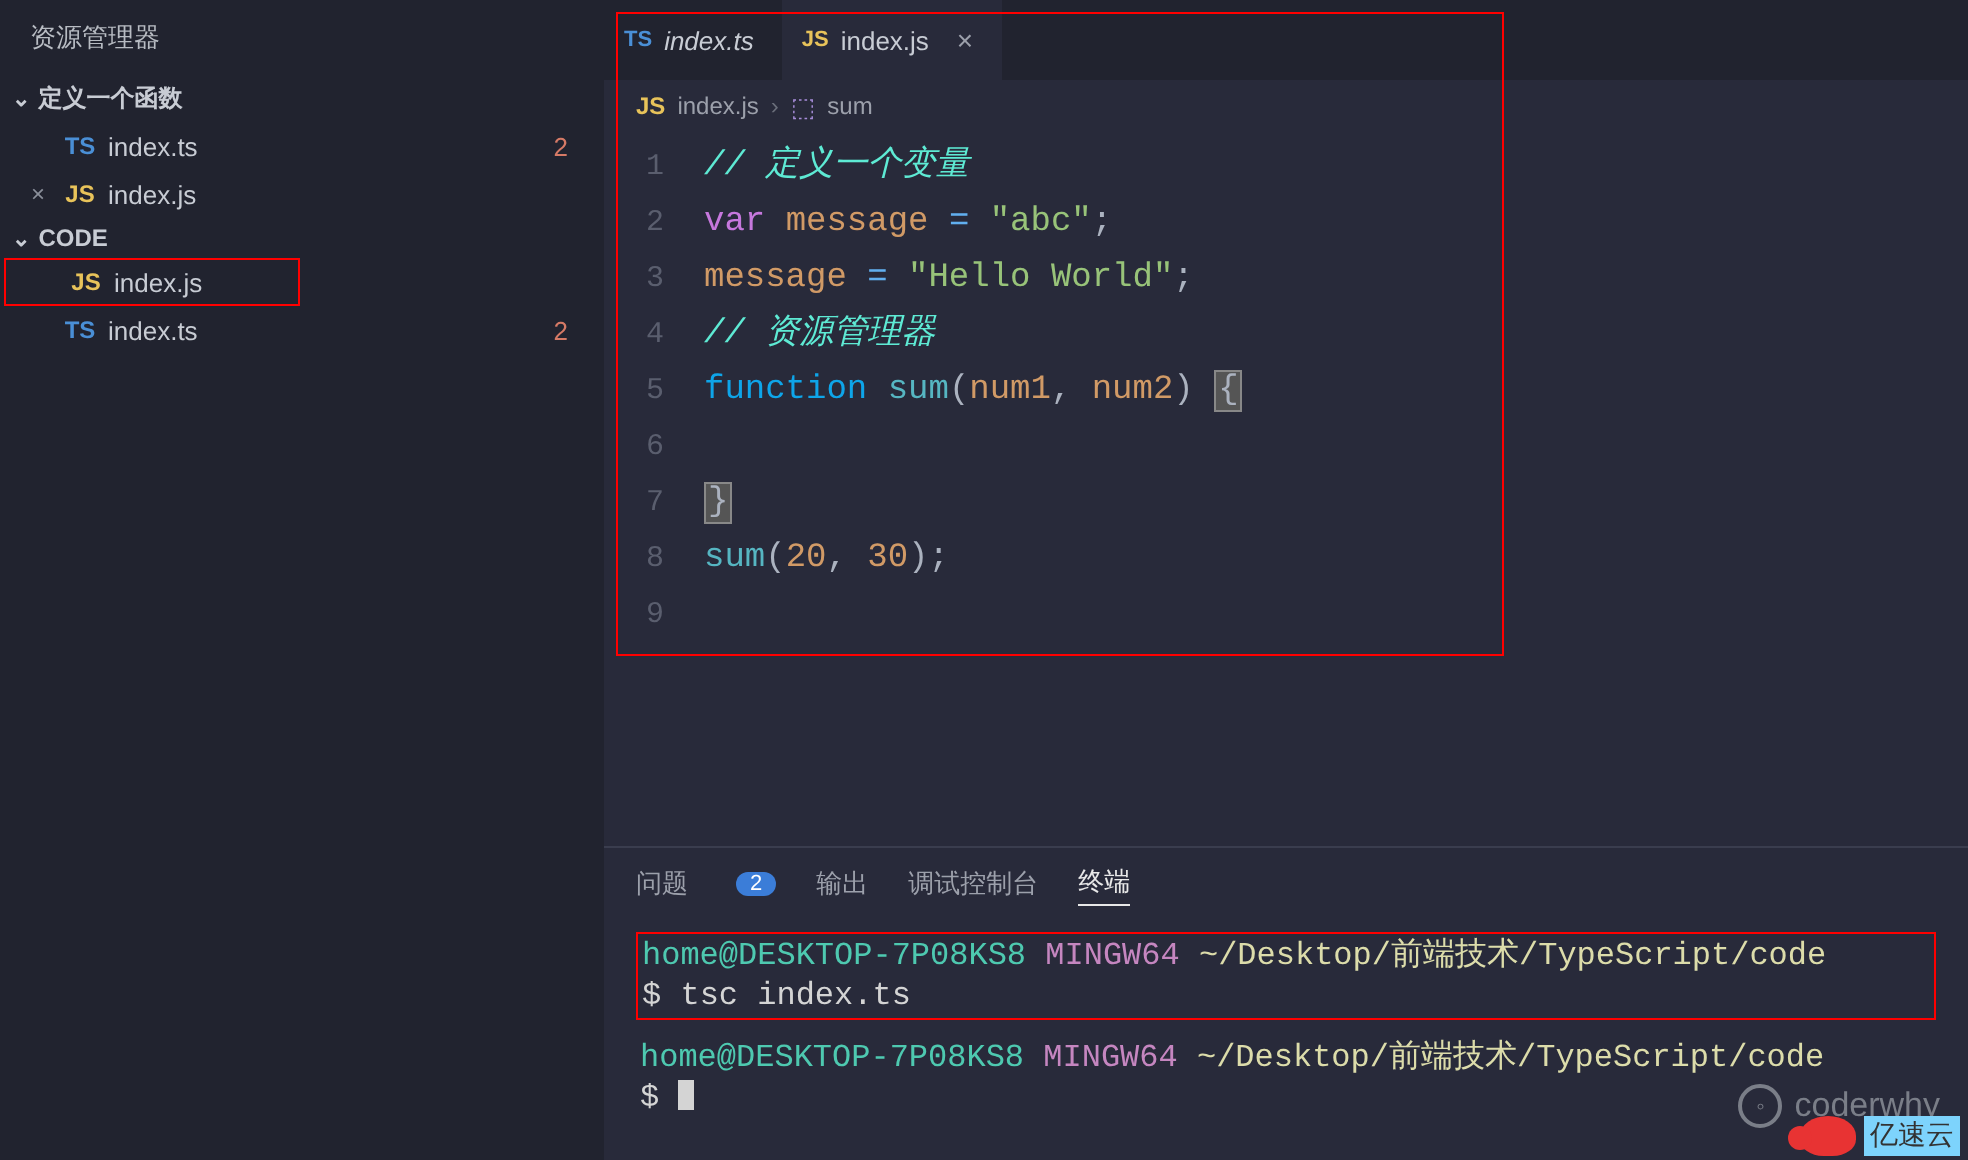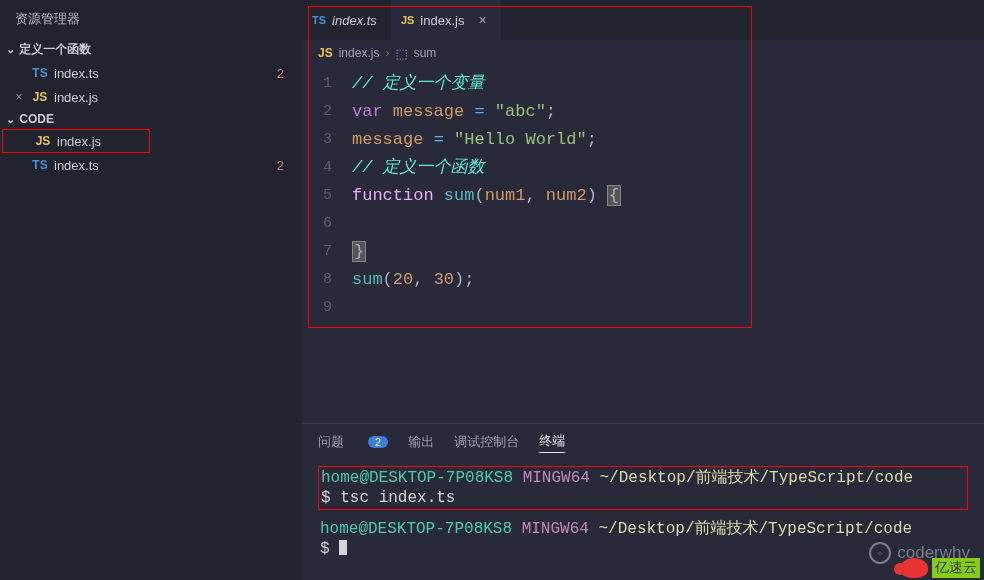--- a/index.html
+++ b/index.html
@@ -83,21 +83,21 @@
   font-size: 17px;
   line-height: 28px;
   padding: 4px 0;
   position: relative;
 }
 .code-line { display: flex; }
 .gutter { width: 50px; text-align: right; color: #5a5e6e; padding-right: 20px; user-select: none; font-size: 15px; }
 .code-content { white-space: pre; }
 .cm { color: #5eead4; font-style: italic; }
 .kw { color: #c678dd; }
-.kw2 { color: #f0abfc; }
+.kw2 { color: #0ea5e9; }
 .var { color: #d19a66; }
 .str { color: #98c379; }
 .op { color: #61afef; }
 .fn { color: #56b6c2; }
 .arg { color: #d19a66; }
 .num { color: #d19a66; }
 .punct { color: #abb2bf; }
 .brace-hl { background: #555; border: 1px solid #888; padding: 0 1px; }
 .dots { color: #4a4d5e; }
 
@@ -136,21 +136,21 @@
   width: 22px; height: 22px; border: 2px solid #7a7e88; border-radius: 50%;
   display: flex; align-items: center; justify-content: center; font-size: 12px;
 }
 .brand-logo {
   position: absolute; right: 4px; bottom: 2px;
   display: flex; align-items: center; gap: 4px;
   z-index: 20; background: rgba(255,255,255,0.0);
 }
 .brand-cloud { width: 28px; height: 20px; background: #e83333; border-radius: 60% 60% 50% 50%; position: relative; }
 .brand-cloud:before { content: ""; position: absolute; left: -6px; top: 5px; width: 12px; height: 12px; background: #e83333; border-radius: 50%; }
-.brand-text { color: #333; font-size: 14px; font-weight: 500; background: #84cc16; padding: 1px 3px; }
+.brand-text { color: #333; font-size: 14px; font-weight: 500; background: #7dd3fc; padding: 1px 3px; }
 </style>
 </head>
 <body>
 
 <div class="sidebar">
   <div class="sidebar-title">资源管理器</div>
 
   <div class="section-header">
     <span class="chev">⌄</span>
     <span>定义一个函数</span>
@@ -212,21 +212,21 @@
     <div class="code-line">
         <span class="gutter">2</span>
         <span class="code-content"><span class="kw">var</span> <span class="var">message</span> <span class="op">=</span> <span class="str">"abc"</span><span class="punct">;</span></span>
       </div>
     <div class="code-line">
         <span class="gutter">3</span>
         <span class="code-content"><span class="var">message</span> <span class="op">=</span> <span class="str">"Hello World"</span><span class="punct">;</span></span>
       </div>
     <div class="code-line">
         <span class="gutter">4</span>
-        <span class="code-content"><span class="cm">// 定义一个函数</span></span>
+        <span class="code-content"><span class="cm">// 资源管理器</span></span>
       </div>
     <div class="code-line">
         <span class="gutter">5</span>
         <span class="code-content"><span class="kw2">function</span> <span class="fn">sum</span><span class="punct">(</span><span class="arg">num1</span><span class="punct">, </span><span class="arg">num2</span><span class="punct">) </span><span class="punct brace-hl">{</span></span>
       </div>
     <div class="code-line">
         <span class="gutter">6</span>
       </div>
     <div class="code-line">
         <span class="gutter">7</span>

